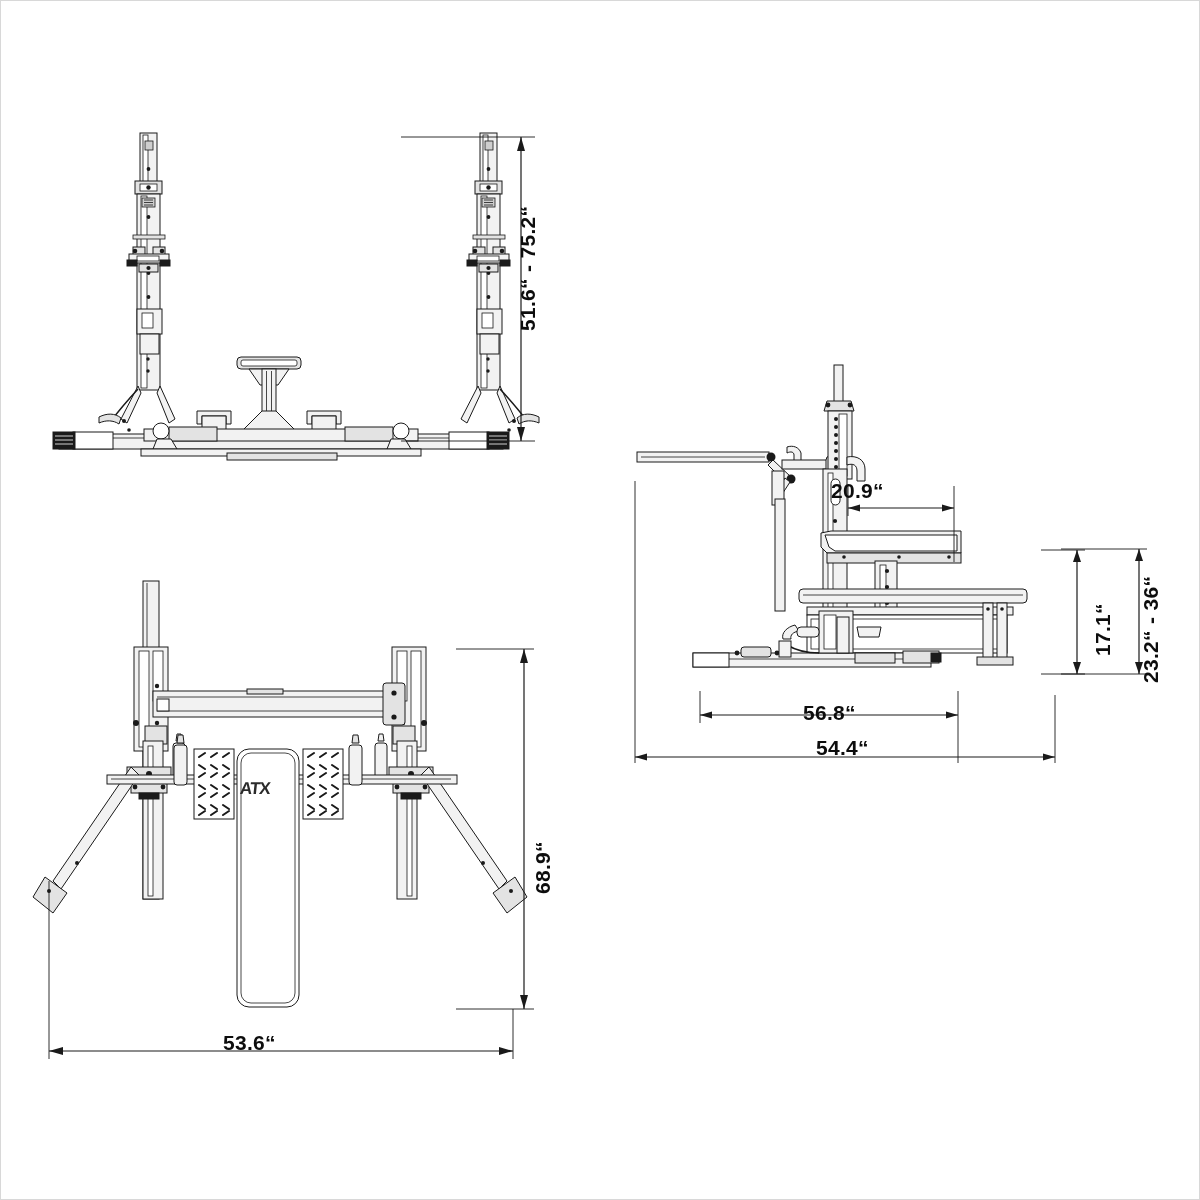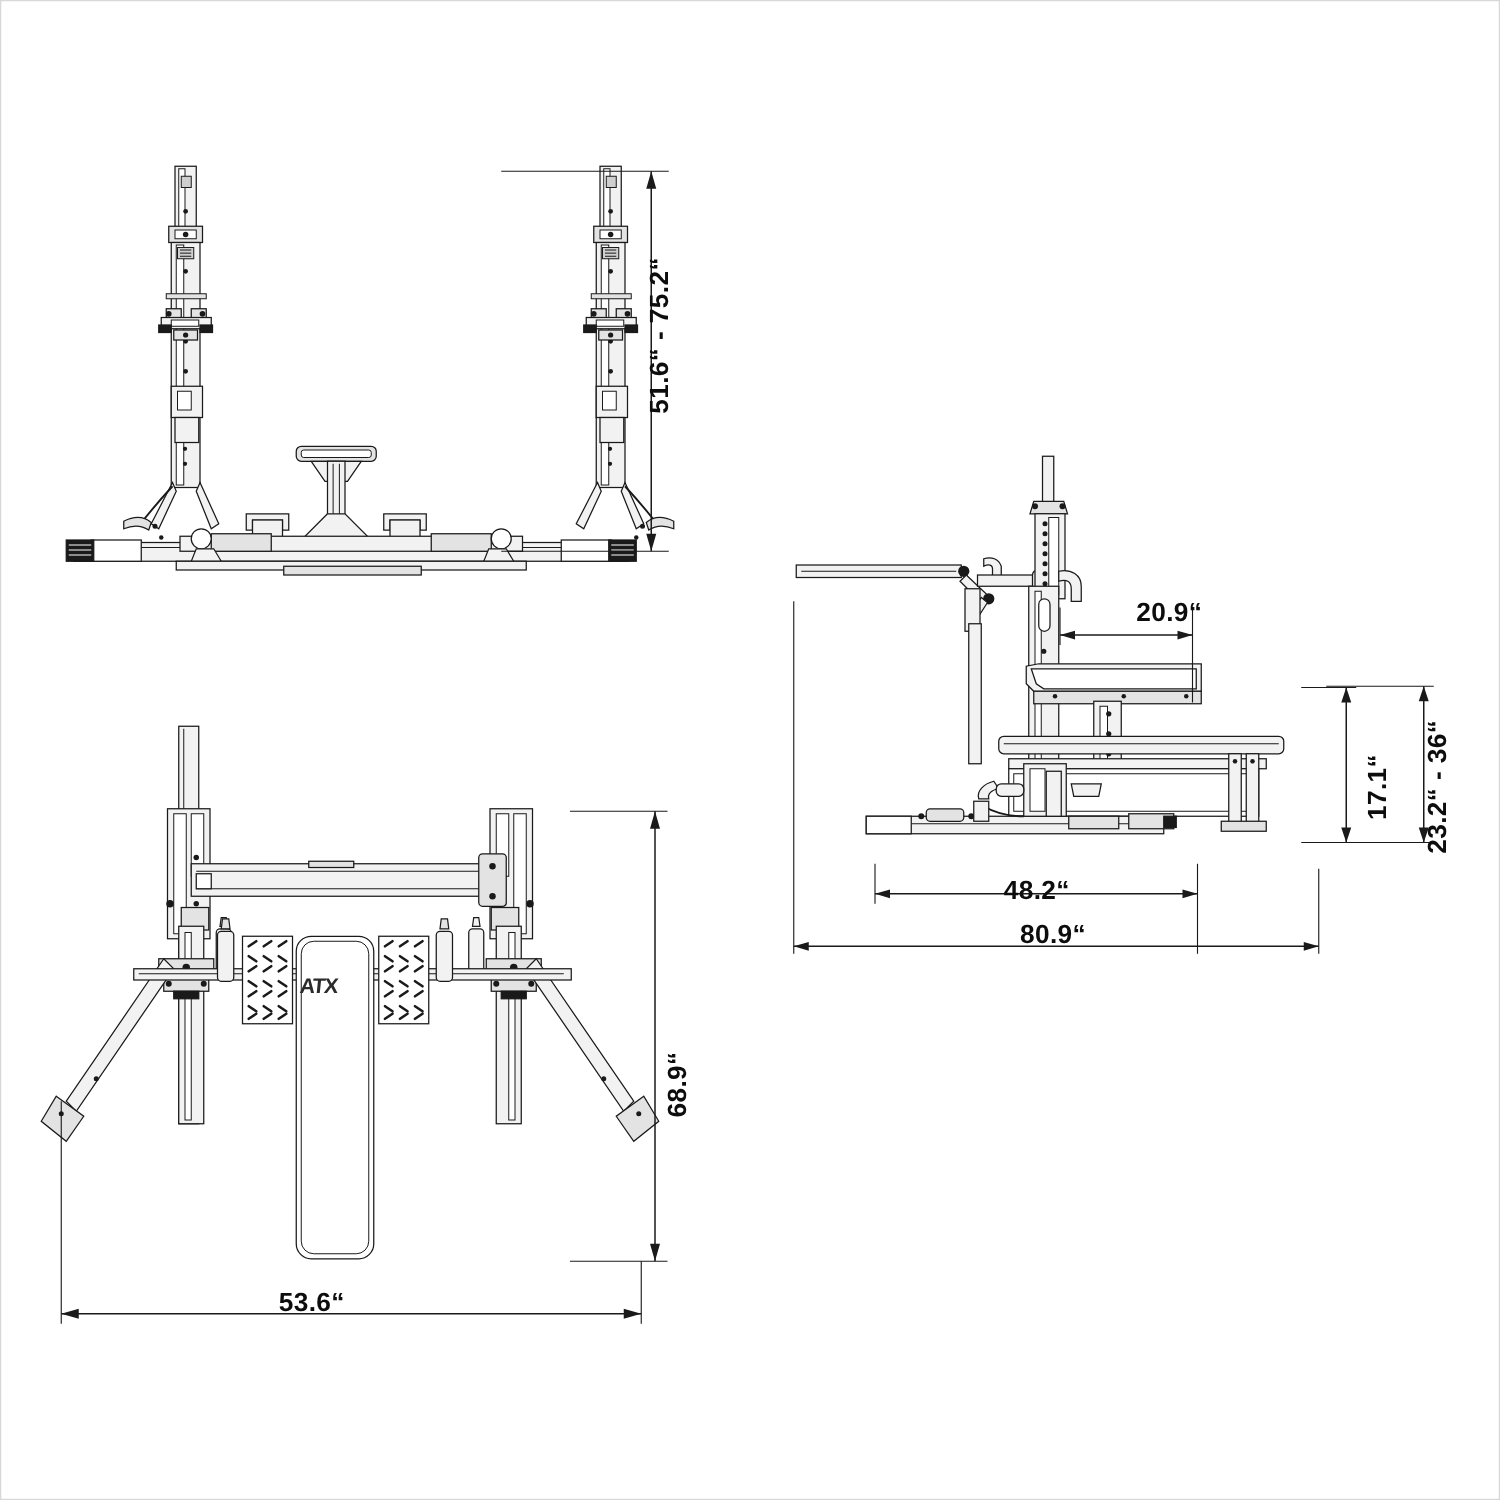--- a/index.html
+++ b/index.html
@@ -519,21 +519,21 @@
 
   <div class="view" style="left:845px;top:485px;">
     <svg width="120" height="40" viewBox="0 0 120 40">
       <line class="extline" x1="2" y1="0" x2="2" y2="30"></line>
       <line class="extline" x1="108" y1="0" x2="108" y2="76"></line>
       <line class="dimline" x1="2" y1="22" x2="108" y2="22"></line>
       <polygon class="arrow" points="2,22 14,18.5 14,25.5"></polygon>
       <polygon class="arrow" points="108,22 96,18.5 96,25.5"></polygon>
     </svg>
   </div>
-  <div class="dimtext" style="left:908px;top:478px;">20.9“</div>
+  <div class="dimtext" style="left:830px;top:478px;">20.9“</div>
 
   <div class="view" style="left:1040px;top:545px;">
     <svg width="80" height="135" viewBox="0 0 80 135">
       <line class="extline" x1="0" y1="4" x2="44" y2="4"></line>
       <line class="extline" x1="0" y1="128" x2="44" y2="128"></line>
       <line class="dimline" x1="36" y1="4" x2="36" y2="128"></line>
       <polygon class="arrow" points="36,4 32,16 40,16"></polygon>
       <polygon class="arrow" points="36,128 32,116 40,116"></polygon>
     </svg>
   </div>
@@ -552,26 +552,26 @@
 
   <div class="view" style="left:695px;top:690px;">
     <svg width="280" height="40" viewBox="0 0 280 40">
       <line class="extline" x1="4" y1="0" x2="4" y2="32"></line>
       <line class="extline" x1="262" y1="0" x2="262" y2="72"></line>
       <line class="dimline" x1="4" y1="24" x2="262" y2="24"></line>
       <polygon class="arrow" points="4,24 16,20.5 16,27.5"></polygon>
       <polygon class="arrow" points="262,24 250,20.5 250,27.5"></polygon>
     </svg>
   </div>
-  <div class="dimtext" style="left:802px;top:700px;">48.2“</div>
+  <div class="dimtext" style="left:802px;top:700px;">56.8“</div>
 
   <div class="view" style="left:630px;top:480px;">
     <svg width="440" height="290" viewBox="0 0 440 290">
       <line class="extline" x1="4" y1="0" x2="4" y2="282"></line>
       <line class="extline" x1="424" y1="214" x2="424" y2="282"></line>
       <line class="dimline" x1="4" y1="276" x2="424" y2="276"></line>
       <polygon class="arrow" points="4,276 16,272.5 16,279.5"></polygon>
       <polygon class="arrow" points="424,276 412,272.5 412,279.5"></polygon>
     </svg>
   </div>
-  <div class="dimtext" style="left:815px;top:735px;">80.9“</div>
+  <div class="dimtext" style="left:815px;top:735px;">54.4“</div>
 
 </div>
 
 </body></html>

